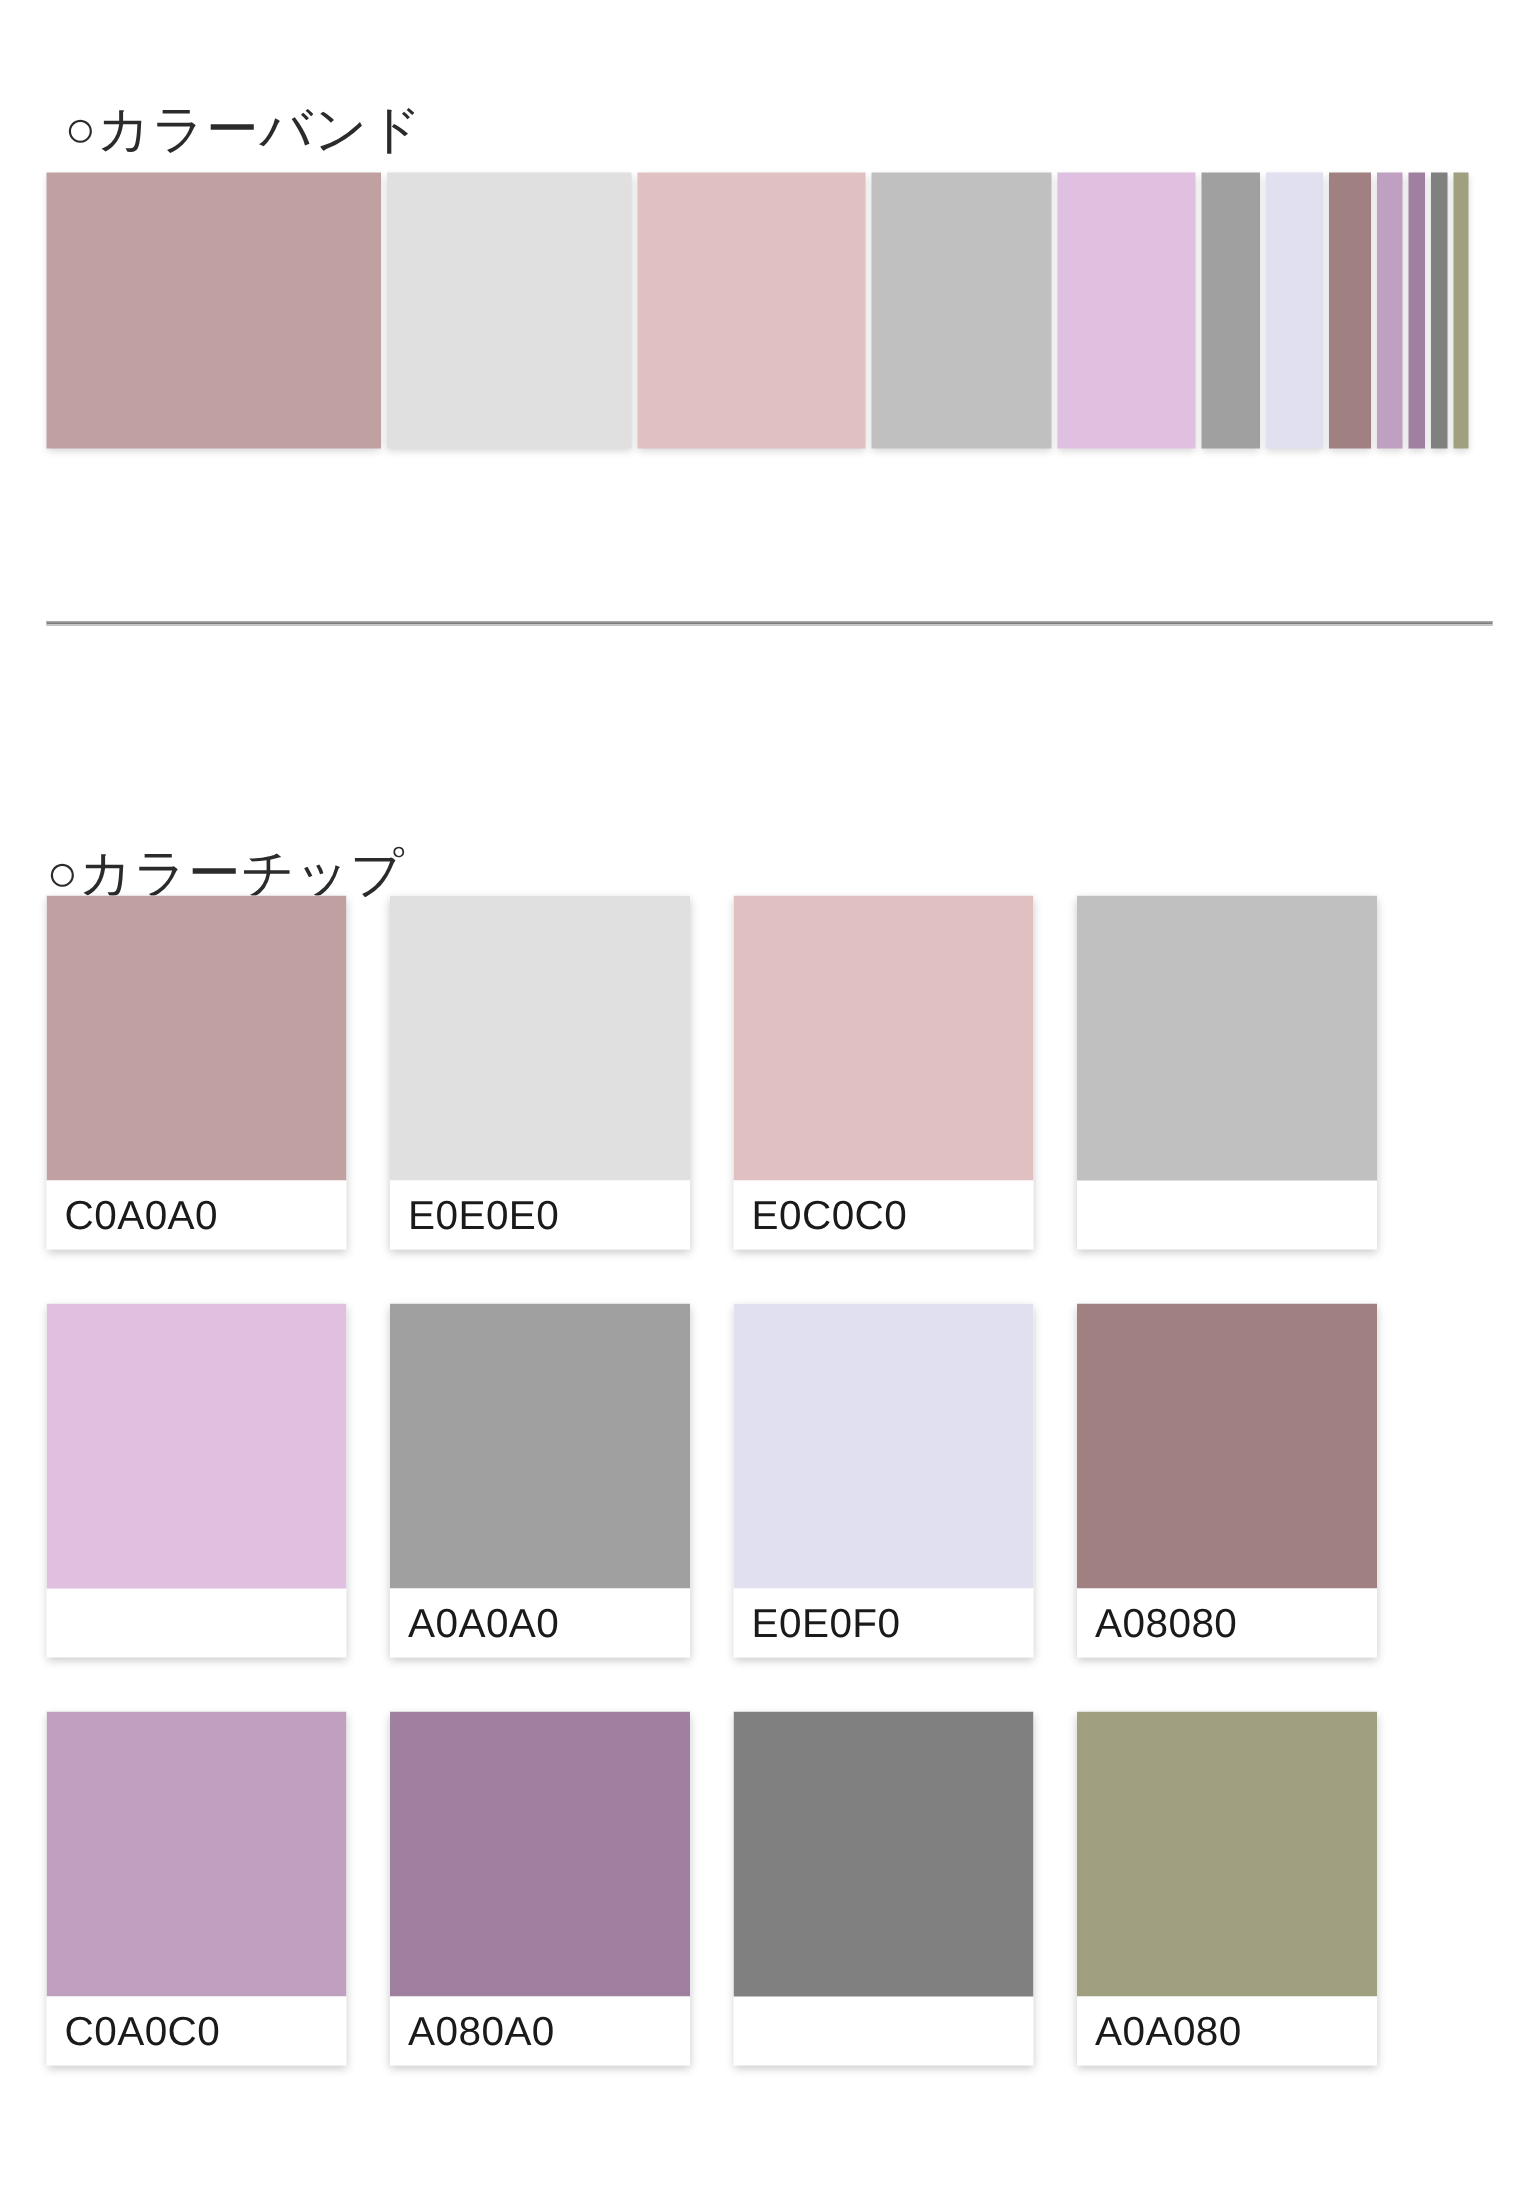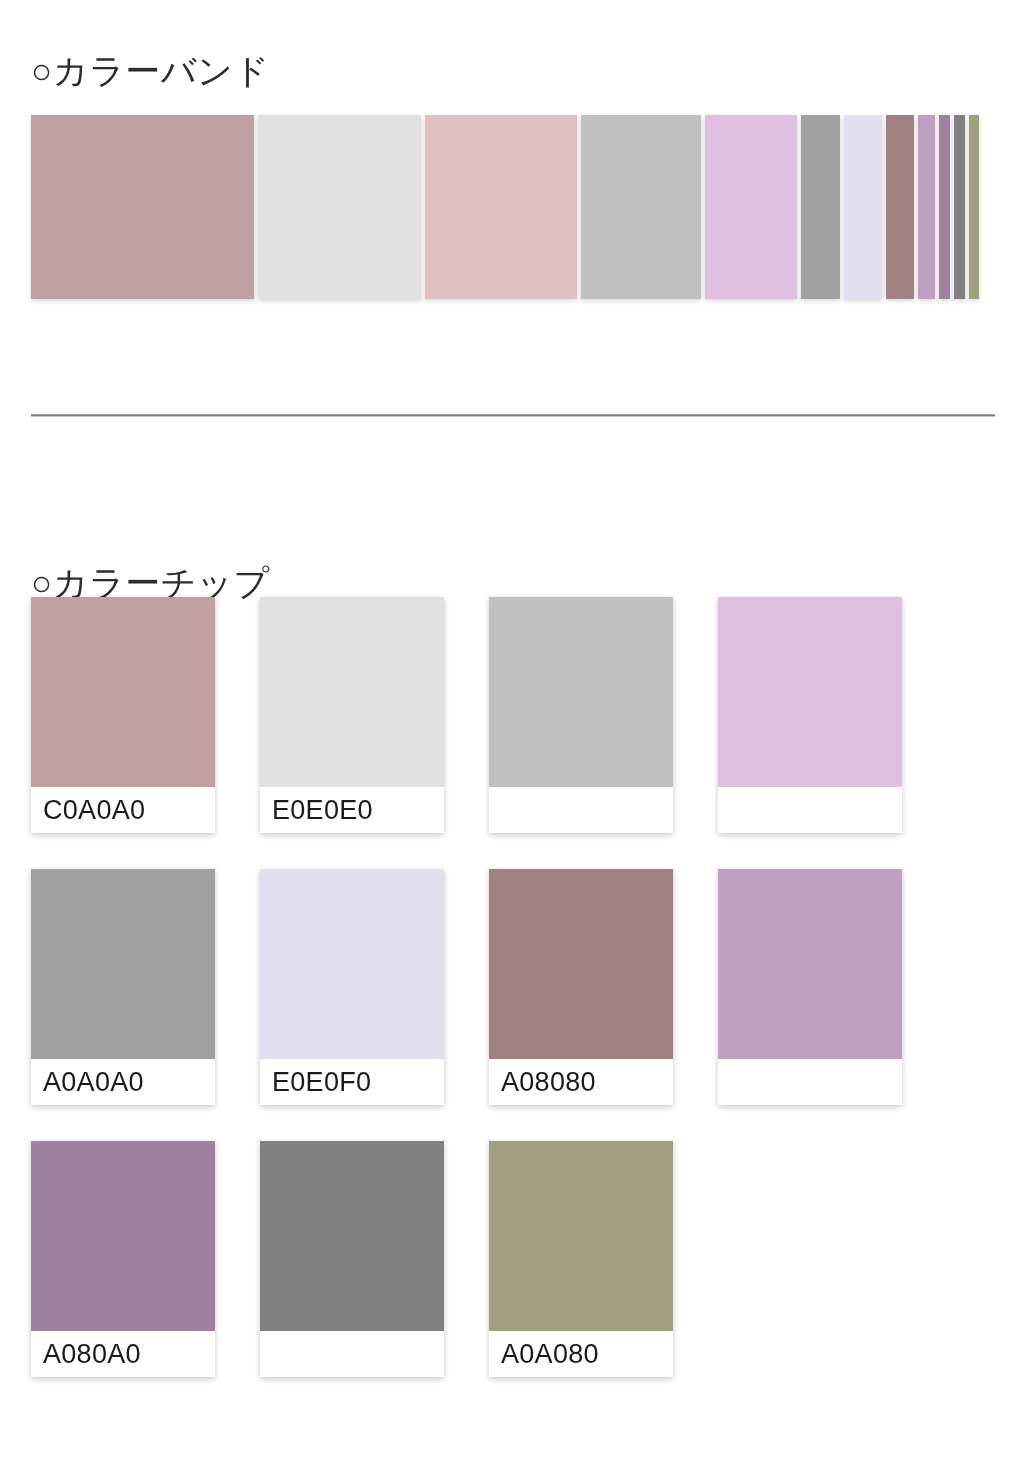--- a/index.html
+++ b/index.html
@@ -27,21 +27,21 @@
   .section-heading {
     position: absolute;
     left: 31px;
     font-size: 35px;
     line-height: 1.0;
     font-weight: 400;
     letter-spacing: 0.5px;
     color: #2b2b2b;
     white-space: nowrap;
   }
-  #heading-band { top: 24px; }
+  #heading-band { top: 40px; margin-left: 12px; }
   #heading-chips { top: 521px; margin-top: 44px; }
 
   
   .band-wrap {
     position: absolute;
     left: 31px;
     top: 115px;
     width: 930px;
     height: 184px;
     display: flex;
@@ -73,21 +73,21 @@
     position: absolute;
     left: 31px;
     top: 597px;
     width: 886px;
     display: grid;
     grid-template-columns: repeat(4, 200px);
     column-gap: 29px;
     row-gap: 36px;
   }
   .chip-card {
-    width: 184px;
+    width: 200px;
     background: #ffffff;
     box-shadow: 0 2px 6px rgba(0,0,0,0.22);
     overflow: hidden;
   }
   .chip-swatch {
     width: 200px;
     height: 190px;
   }
   .chip-label {
     height: 46px;
@@ -130,39 +130,44 @@
   <div class="chip-grid">
       <div class="chip-card">
         <div class="chip-swatch" style="background: rgb(192, 160, 160);"></div>
         <div class="chip-label">C0A0A0</div>
       </div>
       <div class="chip-card">
         <div class="chip-swatch" style="background: rgb(224, 224, 224);"></div>
         <div class="chip-label">E0E0E0</div>
       </div>
       <div class="chip-card">
+        <div class="chip-swatch" style="background: rgb(224, 192, 192);"></div>
+        <div class="chip-label">E0C0C0</div>
+      </div>
+      <div class="chip-card">
         <div class="chip-swatch" style="background: rgb(192, 192, 192);"></div>
       </div>
       <div class="chip-card">
         <div class="chip-swatch" style="background: rgb(224, 192, 224);"></div>
       </div>
       <div class="chip-card">
         <div class="chip-swatch" style="background: rgb(160, 160, 160);"></div>
         <div class="chip-label">A0A0A0</div>
       </div>
       <div class="chip-card">
         <div class="chip-swatch" style="background: rgb(224, 224, 240);"></div>
         <div class="chip-label">E0E0F0</div>
       </div>
       <div class="chip-card">
         <div class="chip-swatch" style="background: rgb(160, 128, 128);"></div>
         <div class="chip-label">A08080</div>
       </div>
       <div class="chip-card">
         <div class="chip-swatch" style="background: rgb(192, 160, 192);"></div>
+        <div class="chip-label">C0A0C0</div>
       </div>
       <div class="chip-card">
         <div class="chip-swatch" style="background: rgb(160, 128, 160);"></div>
         <div class="chip-label">A080A0</div>
       </div>
       <div class="chip-card">
         <div class="chip-swatch" style="background: rgb(128, 128, 128);"></div>
       </div>
       <div class="chip-card">
         <div class="chip-swatch" style="background: rgb(160, 160, 128);"></div>

